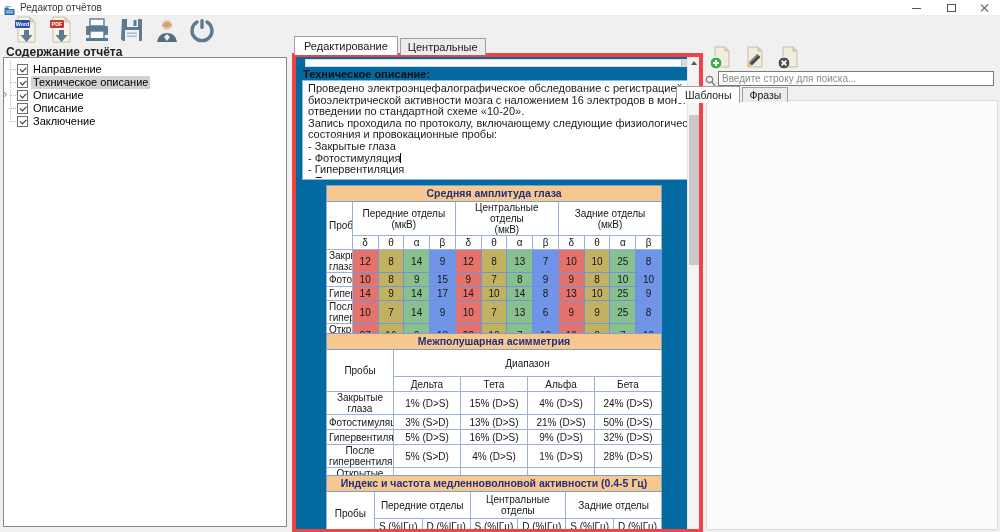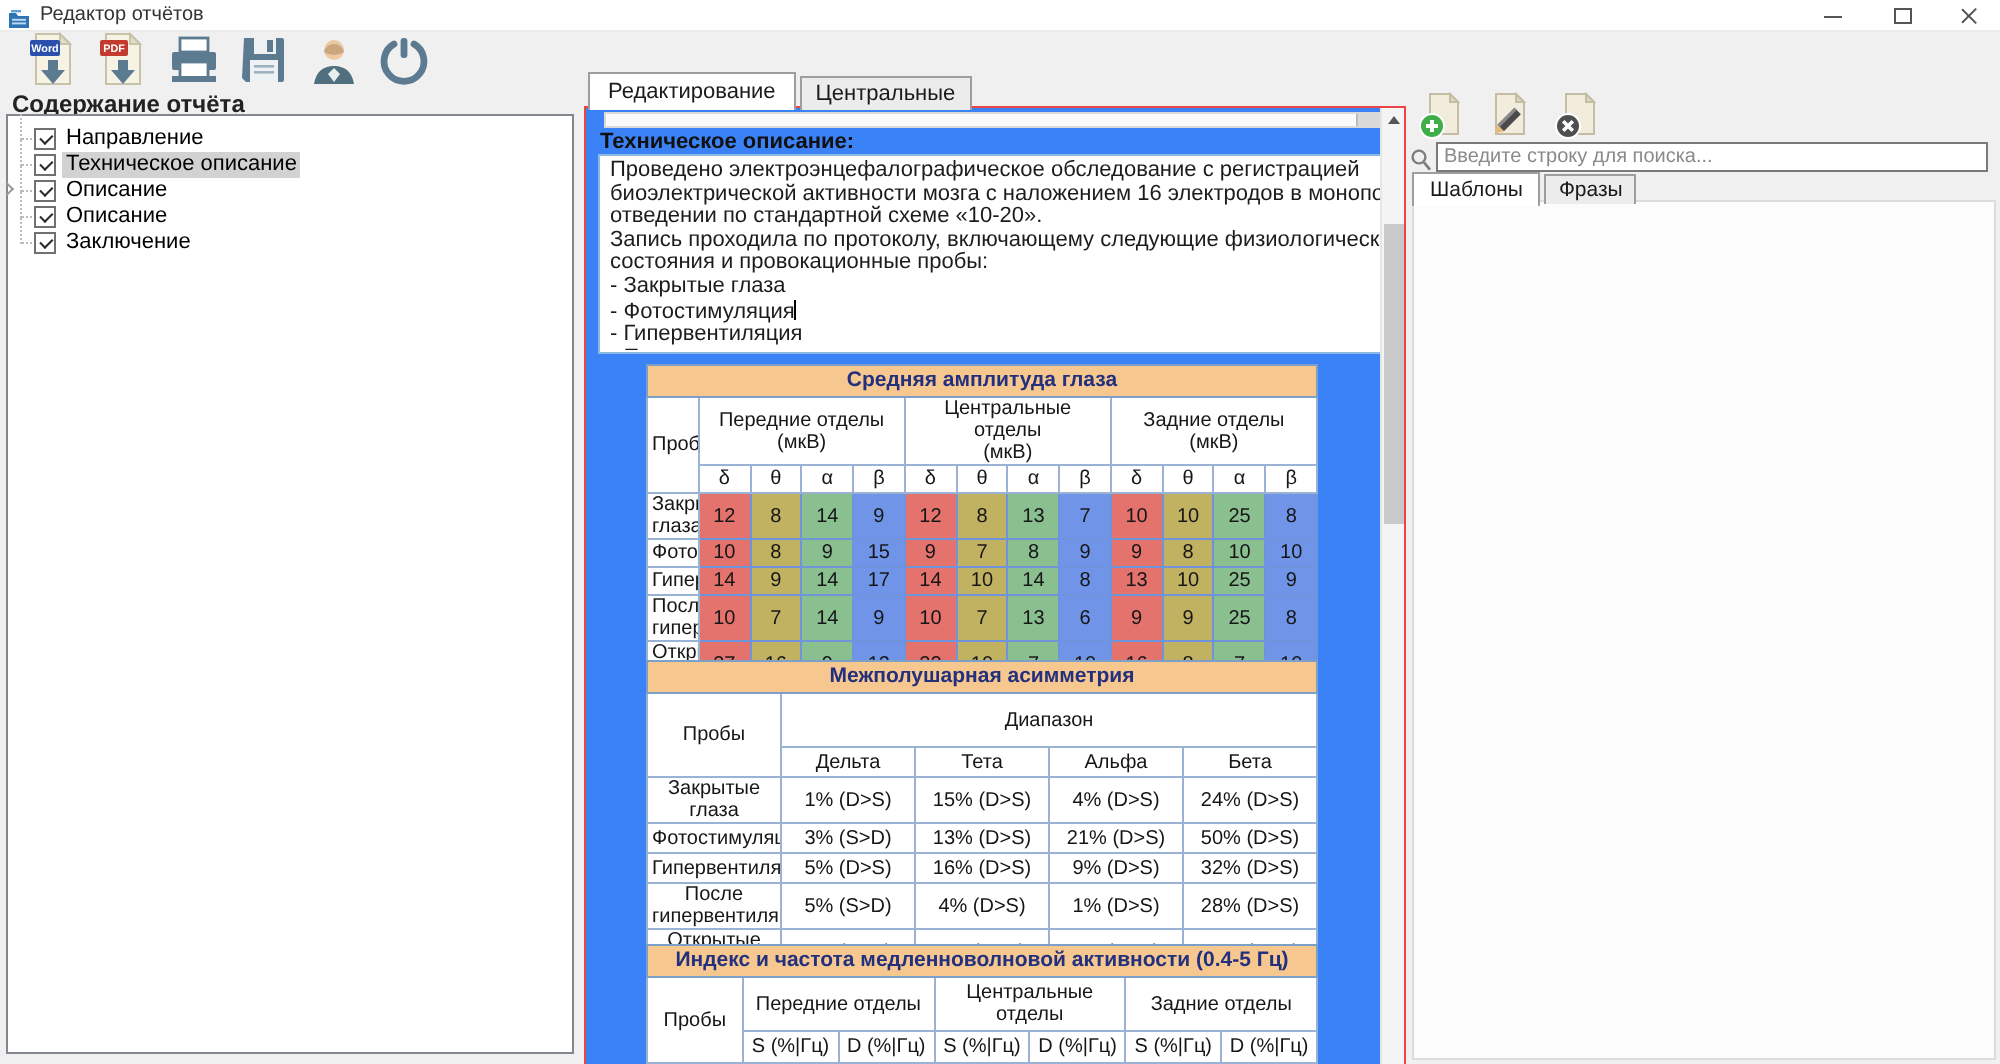--- a/index.html
+++ b/index.html
@@ -39,22 +39,22 @@
   .tree-item.selected .tree-label{background:#d2d2d2;}
   .tree-expander{position:absolute;left:-16px;top:2.5px;width:4px;height:4px;
            border-top:1.3px solid #9a9a9a;border-right:1.3px solid #9a9a9a;transform:rotate(45deg);}
 
   
   .tab-strip{position:absolute;display:flex;z-index:5;}
   .c-tabs{left:294px;top:38px;}
   .tab{font-size:11px;color:#1a1a1a;background:#ececec;border:1px solid #9e9e9e;border-bottom:none;
        padding:2px 7px;height:12px;line-height:12px;margin-right:2px;cursor:default;}
   .tab.active{background:#fff;padding:3px 9px;margin-top:-2px;}
-  .tab-page{position:absolute;left:292px;top:53px;width:411px;height:480px;background:#3b82f6;
-            border:1px solid #ef4444;box-sizing:border-box;overflow:hidden;}
+  .tab-page{position:absolute;left:292px;top:53px;width:411px;height:480px;background:#0369a1;
+            border:4px solid #ef4444;box-sizing:border-box;overflow:hidden;}
 
   .hscroll{position:absolute;left:9px;top:2px;width:387px;height:6px;background:#fbfbfb;
            border:1px solid #dadada;}
   .hscroll-thumb{position:absolute;right:0;top:0;width:11px;height:100%;background:#d9d9d9;border-left:1px solid #bdbdbd;}
 
   .field-label{position:absolute;left:7px;top:11px;font-size:11px;font-weight:bold;color:#101010;}
   .ta-box{position:absolute;left:6px;top:23px;width:468px;height:100px;border:1px solid #8ab9e2;background:#fff;box-sizing:border-box;}
   .ta-text{position:absolute;left:5px;top:2px;right:17px;bottom:1px;overflow:hidden;
            font-size:11px;line-height:11.6px;color:#1c1c1c;}
   .ta-line{white-space:normal;}
@@ -87,21 +87,21 @@
   .rep-table-2 tr{height:16px;}
 
   
   .right-panel{position:absolute;left:704px;top:38px;width:296px;height:494px;}
   .rp-toolbar{position:absolute;left:5px;top:8px;display:flex;gap:10px;}
   .rp-btn{width:24px;height:24px;display:flex;align-items:center;justify-content:center;}
   .search-icon{position:absolute;left:1px;top:35px;}
   .search-input{position:absolute;left:14px;top:33px;width:268px;height:13px;border:1px solid #7a7a7a;
                 font-family:"Liberation Sans",sans-serif;font-size:10px;padding:0 3px;color:#222;background:#fff;}
   .search-input::placeholder{color:#8a8a8a;}
-  .r-tabs{left:706px;top:87px;}
+  .r-tabs{left:676px;top:87px;}
   .r-tabs .tab{font-size:10.5px;padding:1px 6px;}
   .r-tabs .tab.active{padding:2px 8px;margin-top:-1px;}
   .rp-content{position:absolute;left:2px;top:62px;width:290px;height:428px;background:#fcfcfc;border:1px solid #dcdcdc;}
 </style>
 </head>
 <body>
 
 <div class="app">
 
   <div class="titlebar">

